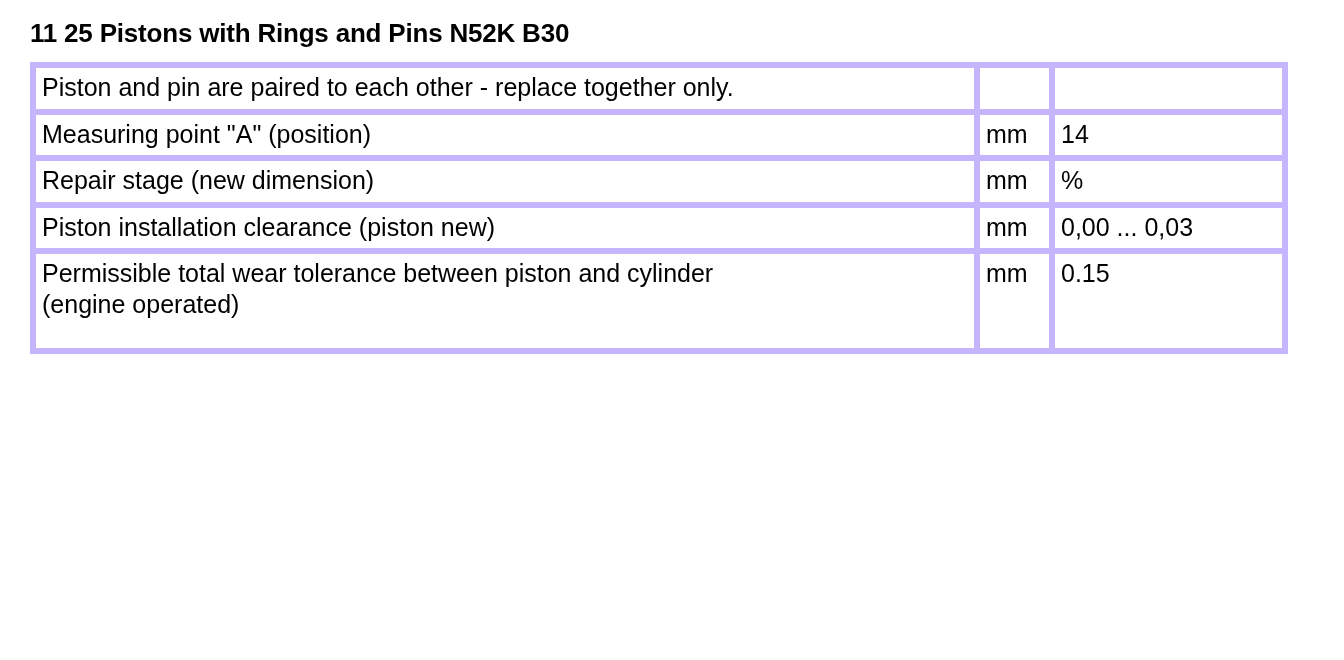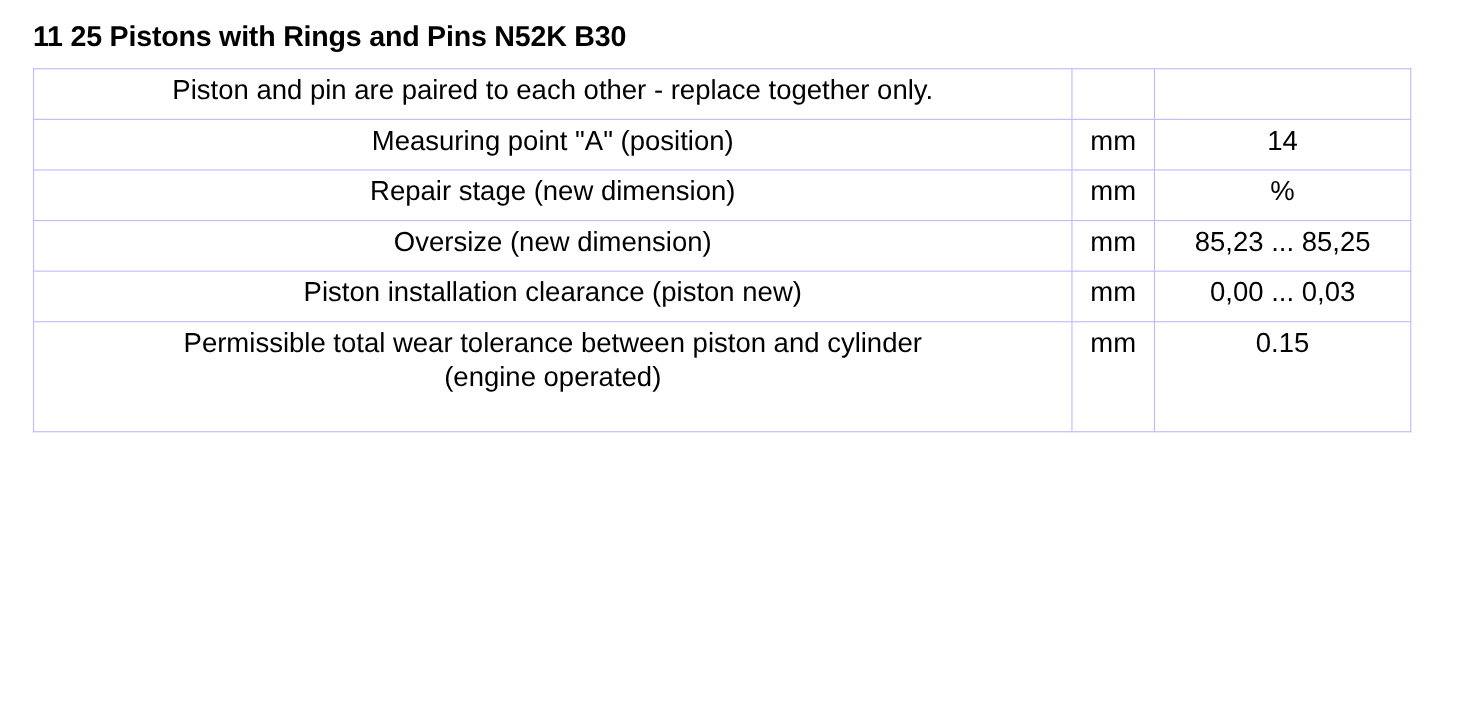--- a/index.html
+++ b/index.html
@@ -13,41 +13,40 @@
     font-family: "Liberation Sans", sans-serif;
     color: #000000;
     overflow: hidden;
   }
   .page {
     position: relative;
     width: 1344px;
     height: 660px;
     box-sizing: border-box;
     padding: 0;
-    text-align: center;
   }
   .doc-title {
     position: absolute;
     left: 30px;
     top: 18px;
     font-size: 26px;
     font-weight: bold;
     letter-spacing: -0.2px;
     white-space: nowrap;
   }
   .spec-table {
     position: absolute;
     left: 30px;
     top: 62px;
     width: 1252px;
     border-collapse: collapse;
     table-layout: fixed;
   }
   .spec-table td {
-    border: 1px solid #c4b5fd;
+    border: 6px solid #c4b5fd;
     padding: 4px 6px 6px 6px;
     font-size: 25px;
     line-height: 1.22;
     vertical-align: top;
     height: 46px;
     box-sizing: border-box;
     white-space: pre-line;
   }
   .col-label { width: 944px; }
   .col-unit  { width: 75px; }
@@ -82,25 +81,20 @@
       </tr>
 
 
 
       <tr>
         <td>Repair stage (new dimension)</td>
         <td>mm</td>
         <td>%</td>
       </tr>
 
-      <tr>
-        <td>Oversize (new dimension)</td>
-        <td>mm</td>
-        <td>85,23 ... 85,25</td>
-      </tr>
 
       <tr>
         <td>Piston installation clearance (piston new)</td>
         <td>mm</td>
         <td>0,00 ... 0,03</td>
       </tr>
 
 
       <tr class="row-tall">
         <td>Permissible total wear tolerance between piston and cylinder

